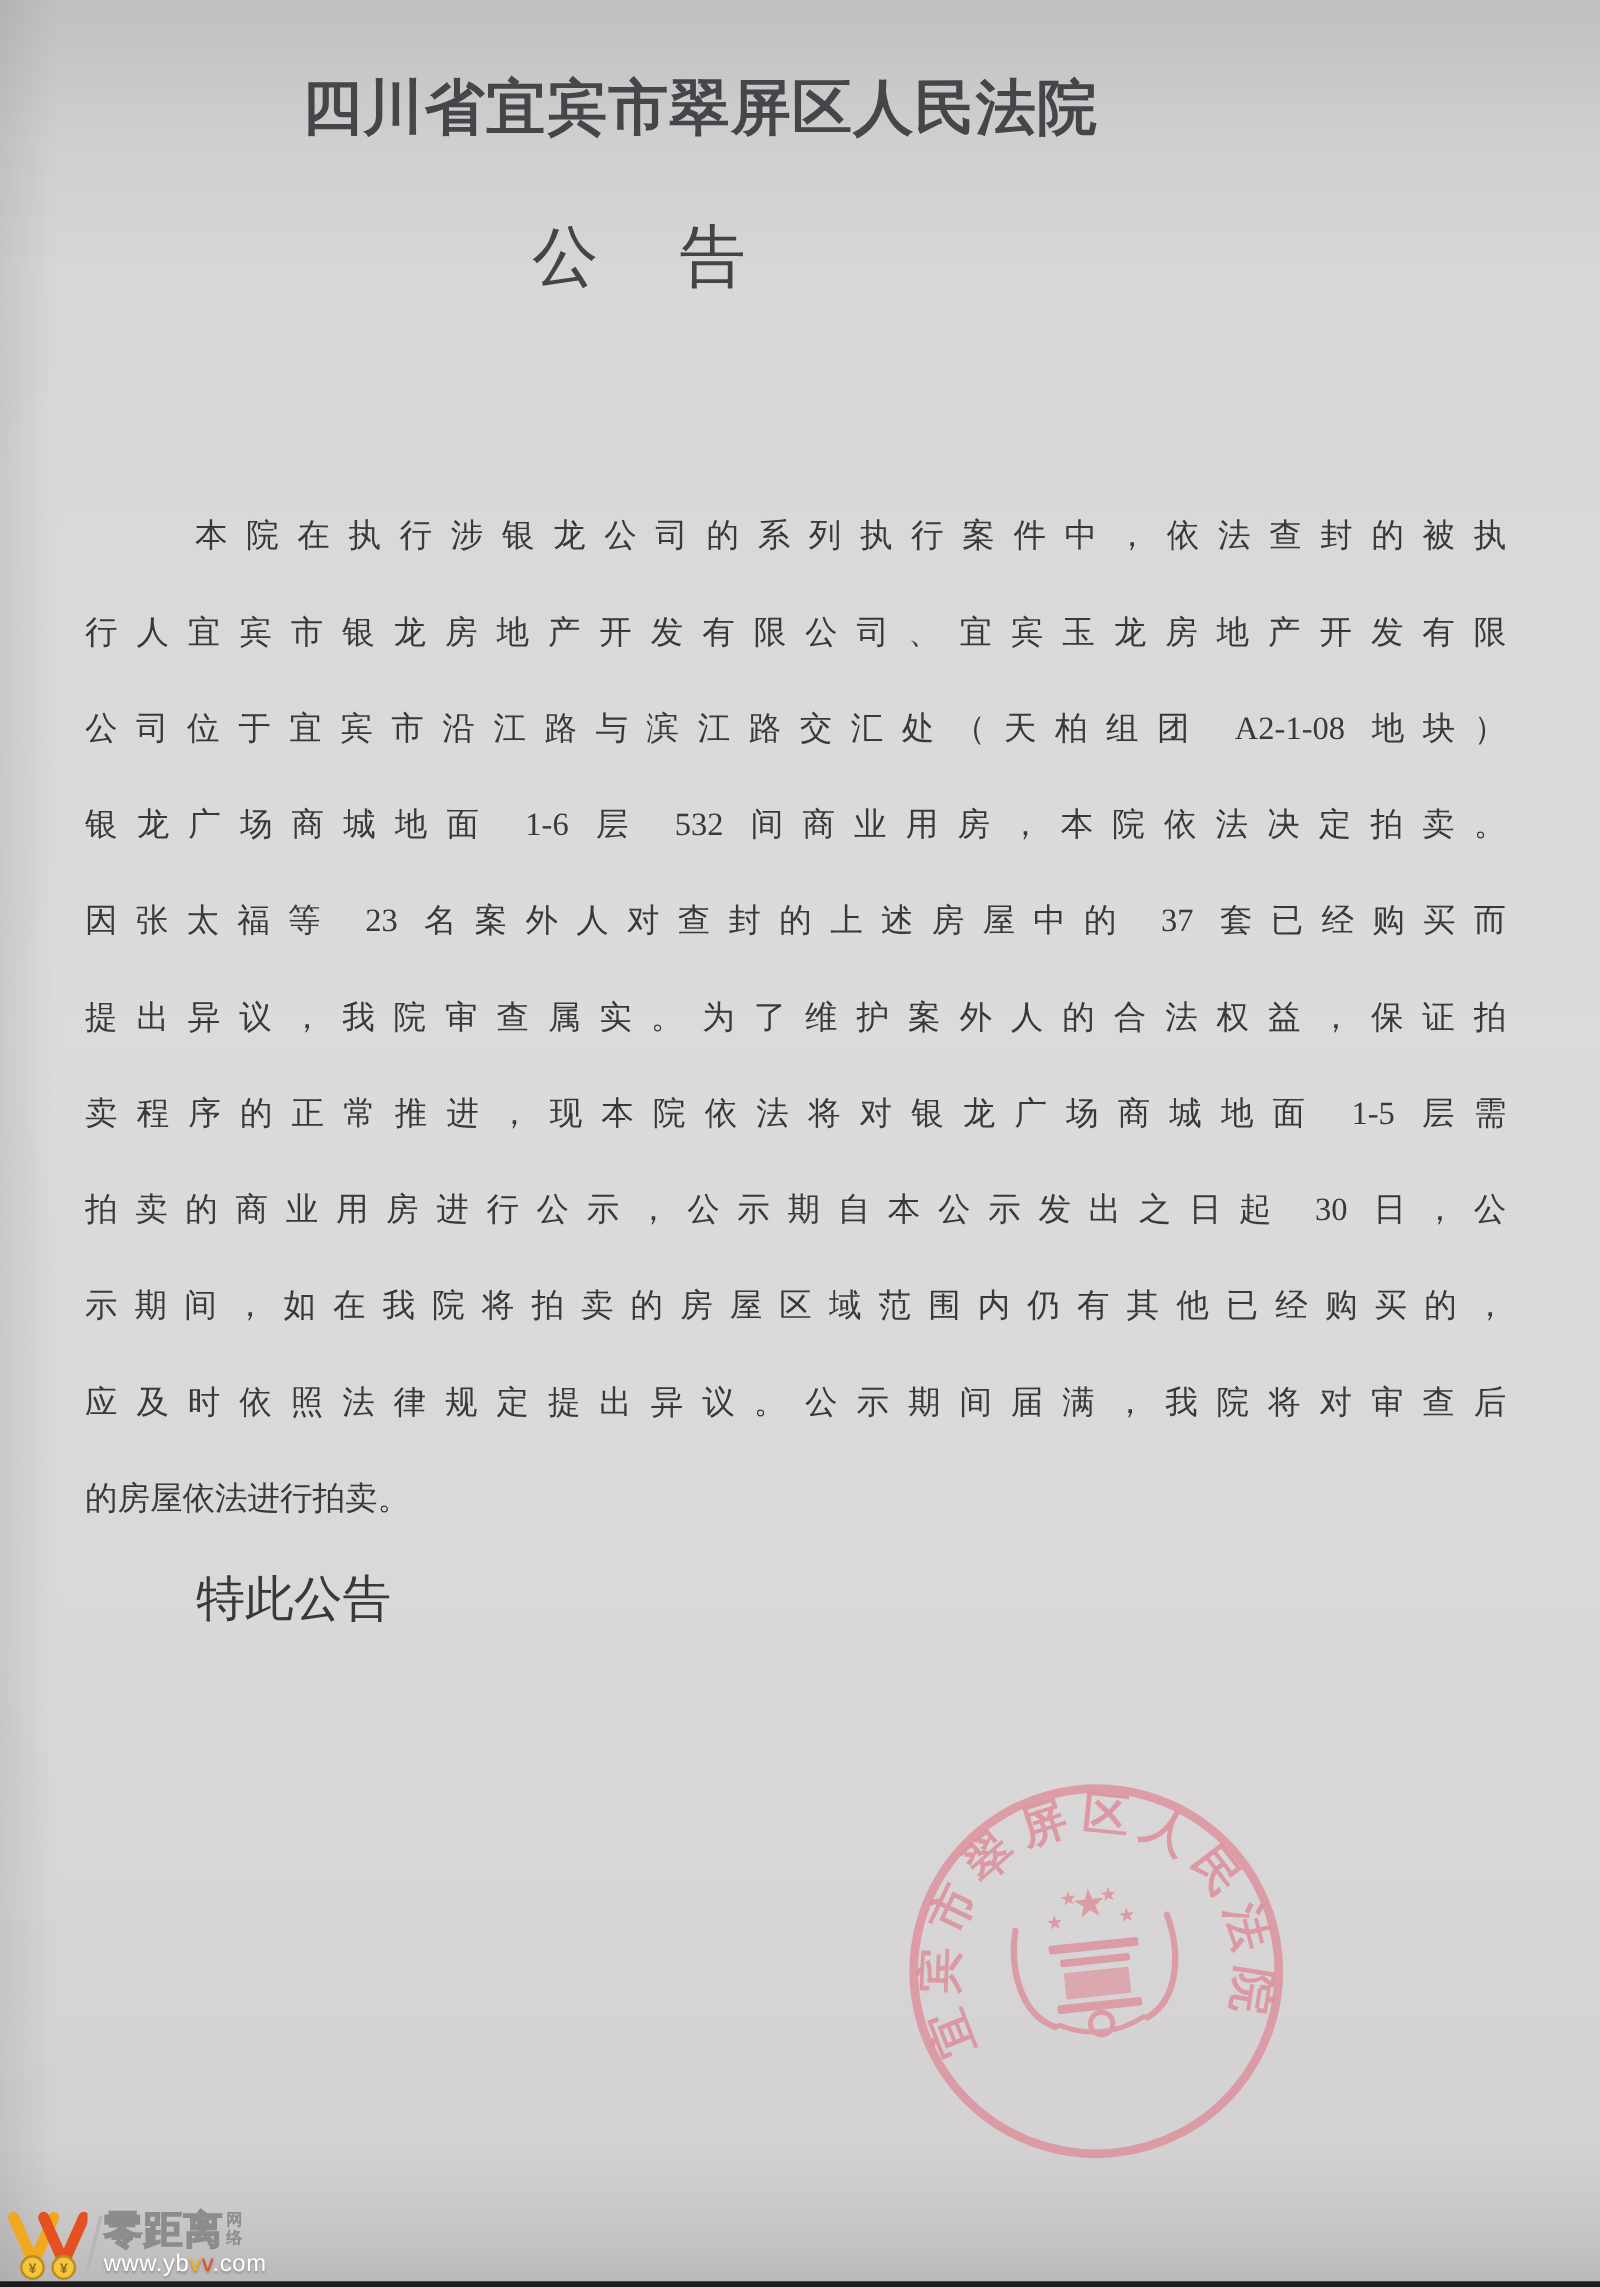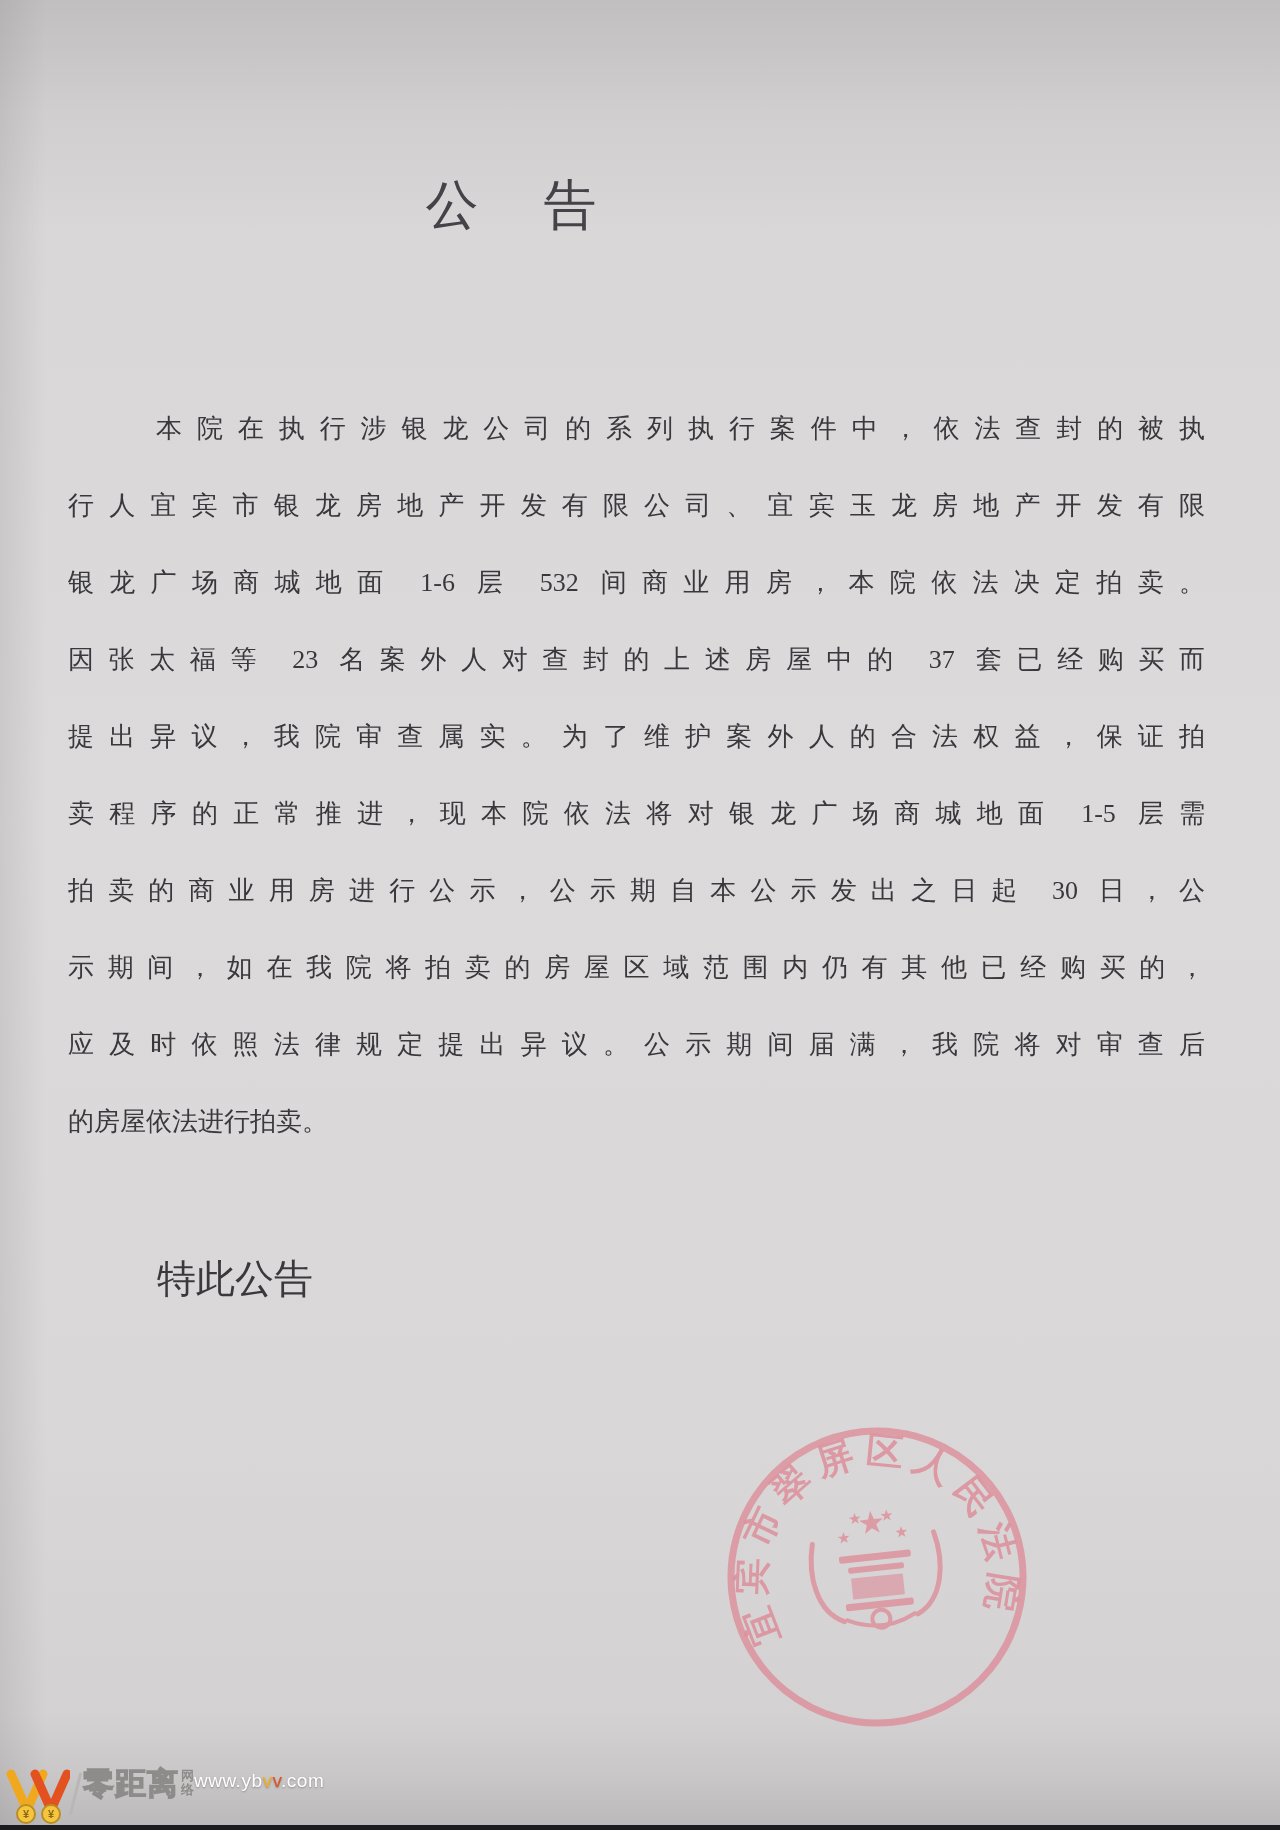--- a/index.html
+++ b/index.html
@@ -38,44 +38,46 @@
   .line.indent{text-indent:88px;}
   .line.no-fill{text-align-last:left;white-space:normal;}
   .closing{position:absolute;top:1252px;left:157px;font-size:39px;color:#39393d;}
   .date{position:absolute;top:1563px;left:648px;font-size:38px;color:#404044;z-index:6;}
 
   .seal{position:absolute;top:1422px;left:722px;width:310px;height:310px;z-index:5;opacity:.82;}
 
   .watermark{position:absolute;left:6px;top:1768px;height:58px;display:flex;align-items:flex-start;z-index:8;}
   .wm-logo{width:64px;height:58px;flex:0 0 auto;}
   .wm-divider{width:3px;height:44px;background:#b9b7b5;transform:rotate(14deg);margin:4px 6px 0 4px;border-radius:2px;}
-  .wm-text{display:flex;flex-direction:row;line-height:1;}
+  .wm-text{display:flex;flex-direction:column;line-height:1;}
   .wm-row1{display:flex;align-items:flex-start;}
   .wm-brand{font-size:31px;font-weight:700;letter-spacing:1px;color:#d7d5d4;
     -webkit-text-stroke:1.3px #8e8c8a;text-stroke:1.3px #8e8c8a;font-family:"Liberation Sans","DejaVu Sans",sans-serif;}
   .wm-suffix{display:flex;flex-direction:column;margin-left:2px;margin-top:1px;}
   .wm-suffix span{font-size:13px;line-height:14px;color:#8e8c8a;font-weight:700;}
   .wm-url{margin-top:3px;font-family:"Liberation Sans","DejaVu Sans",sans-serif;
     font-size:19px;font-weight:400;color:#ffffff;text-shadow:0 1px 2px rgba(90,88,88,.55);letter-spacing:.5px;}
   .wm-url .v1{color:#f2b01e;}
   .wm-url .v2{color:#e2511f;}
 </style>
 </head>
 <body>
 
 <div class="page">
 
   <div class="shade-top"></div>
   <div class="shade-left"></div>
 
+  <div class="court-name">四川省宜宾市翠屏区人民法院</div>
   <div class="doc-title">公　告</div>
 
   <div class="body-block">
     <p class="line fill indent">本院在执行涉银龙公司的系列执行案件中，依法查封的被执</p>
     <p class="line fill">行人宜宾市银龙房地产开发有限公司、宜宾玉龙房地产开发有限</p>
+    <p class="line fill">公司位于宜宾市沿江路与滨江路交汇处（天柏组团 A2-1-08 地块）</p>
     <p class="line fill">银龙广场商城地面 1-6 层 532 间商业用房，本院依法决定拍卖。</p>
     <p class="line fill">因张太福等 23 名案外人对查封的上述房屋中的 37 套已经购买而</p>
     <p class="line fill">提出异议，我院审查属实。为了维护案外人的合法权益，保证拍</p>
     <p class="line fill">卖程序的正常推进，现本院依法将对银龙广场商城地面 1-5 层需</p>
     <p class="line fill">拍卖的商业用房进行公示，公示期自本公示发出之日起 30 日，公</p>
     <p class="line fill">示期间，如在我院将拍卖的房屋区域范围内仍有其他已经购买的，</p>
     <p class="line fill">应及时依照法律规定提出异议。公示期间届满，我院将对审查后</p>
     <p class="line no-fill">的房屋依法进行拍卖。</p>
   </div>
 

